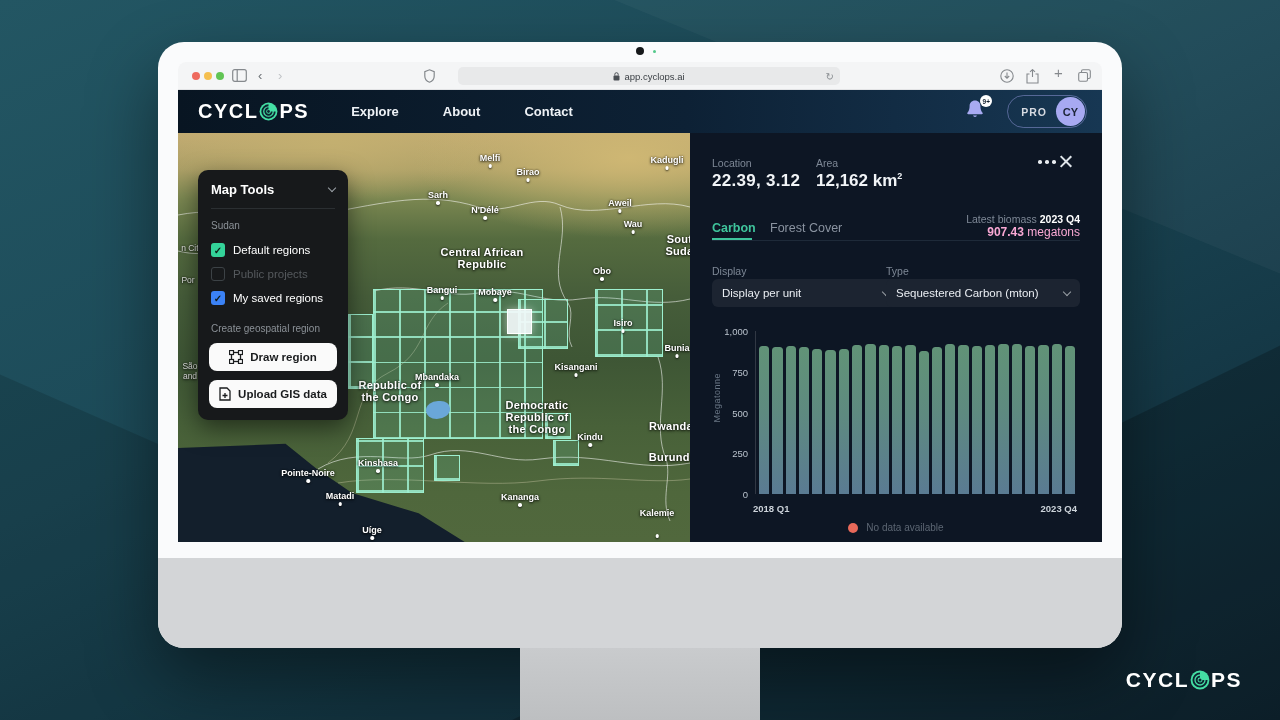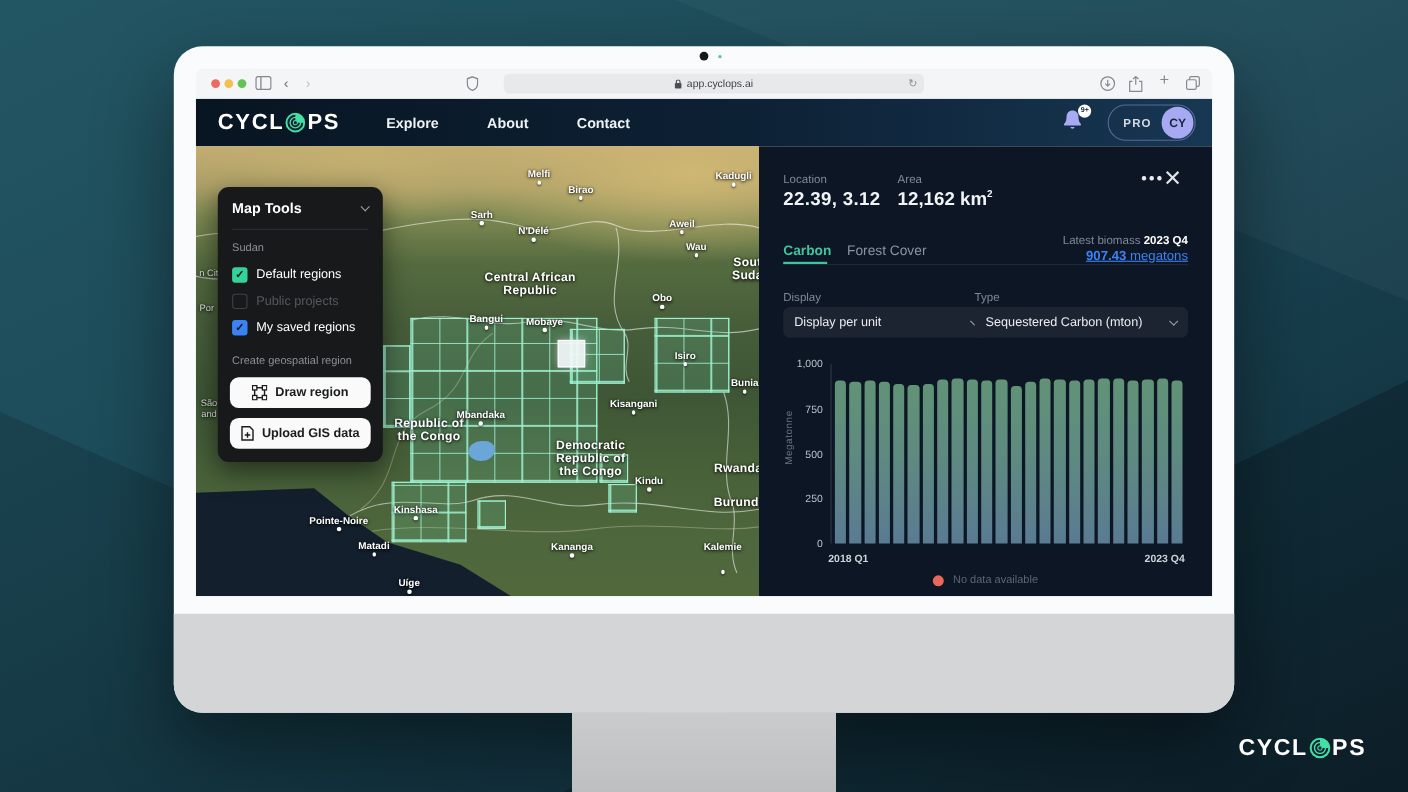--- a/index.html
+++ b/index.html
@@ -94,21 +94,21 @@
   .close-x { position:absolute; left:368px; top:21px; width:15px; height:15px; cursor:pointer; }
   .close-x:before,.close-x:after { content:""; position:absolute; left:7px; top:0; width:1.8px; height:15px; background:#dfe5ea; }
   .close-x:before { transform:rotate(45deg);} .close-x:after { transform:rotate(-45deg);}
   .tab { position:absolute; top:88px; font-size:12.5px; cursor:pointer; }
   .tab.active { color:#3fc49c; font-weight:600; }
   .tab.inactive { color:#8a93a0; }
   .tab-underline { position:absolute; left:22px; top:105px; width:40px; height:2px; background:#3fc49c; }
   .tab-divider { position:absolute; left:22px; top:107px; width:368px; height:1px; background:#1e2a39; }
   .biomass-1 { position:absolute; right:22px; top:80px; font-size:10.5px; color:#7e8896; }
   .biomass-1 b { color:#fff; }
-  .biomass-2 { position:absolute; right:22px; top:92px; font-size:12px; color:#3b82f6;text-decoration:underline; }
+  .biomass-2 { position:absolute; right:22px; top:92px; font-size:12px; color:#f9a8d4; }
   .biomass-2 b { font-weight:bold; }
   .dd-label-display { position:absolute; left:22px; top:132px; }
   .dd-label-type { position:absolute; left:196px; top:132px; }
   .dd { position:absolute; top:146px; height:28px; background:#1c2431; border-radius:6px; display:flex; align-items:center; justify-content:space-between; padding:0 10px; font-size:11.5px; color:#e9edf2; cursor:pointer; }
   .dd-display { left:22px; width:187px; }
   .dd-type { left:196px; width:194px; }
   .dd .chev { margin-top:-2px; }
 
   
   .chart-ylab { position:absolute; left:22px; top:240px; font-size:9px; color:#687584; transform:rotate(180deg); writing-mode:vertical-rl; letter-spacing:0.5px; }
@@ -260,21 +260,21 @@
               <div class="map-label city" style="left: 445px; top: 185px;"><span>Isiro</span><span class="dot"></span></div>
               <div class="map-label city" style="left: 499px; top: 210px;"><span>Bunia</span><span class="dot"></span></div>
               <div class="map-label city" style="left: 398px; top: 229px;"><span>Kisangani</span><span class="dot"></span></div>
               <div class="map-label city" style="left: 259px; top: 239px;"><span>Mbandaka</span><span class="dot"></span></div>
               <div class="map-label city" style="left: 412px; top: 299px;"><span>Kindu</span><span class="dot"></span></div>
               <div class="map-label city" style="left: 200px; top: 325px;"><span>Kinshasa</span><span class="dot"></span></div>
               <div class="map-label city" style="left: 130px; top: 335px;"><span>Pointe-Noire</span><span class="dot"></span></div>
               <div class="map-label city" style="left: 162px; top: 358px;"><span>Matadi</span><span class="dot"></span></div>
               <div class="map-label city" style="left: 194px; top: 392px;"><span>Uíge</span><span class="dot"></span></div>
               <div class="map-label city" style="left: 342px; top: 359px;"><span>Kananga</span><span class="dot"></span></div>
-              <div class="map-label city" style="left: 479px; top: 359px; gap: 16px;"><span>Kalemie</span><span class="dot"></span></div>
+              <div class="map-label city" style="left: 479px; top: 375px; gap: 16px;"><span>Kalemie</span><span class="dot"></span></div>
               <div class="map-label partial" style="left: 14px; top: 110px;"><span>n City</span></div>
               <div class="map-label partial" style="left: 10px; top: 142px;"><span>Por</span></div>
               <div class="map-label partial" style="left: 12px; top: 228px;"><span>São
 and</span></div>
             </div>
 
           <div class="tools">
             <div class="tools-head">
               <span class="t">Map Tools</span>
               <span class="chev"></span>

